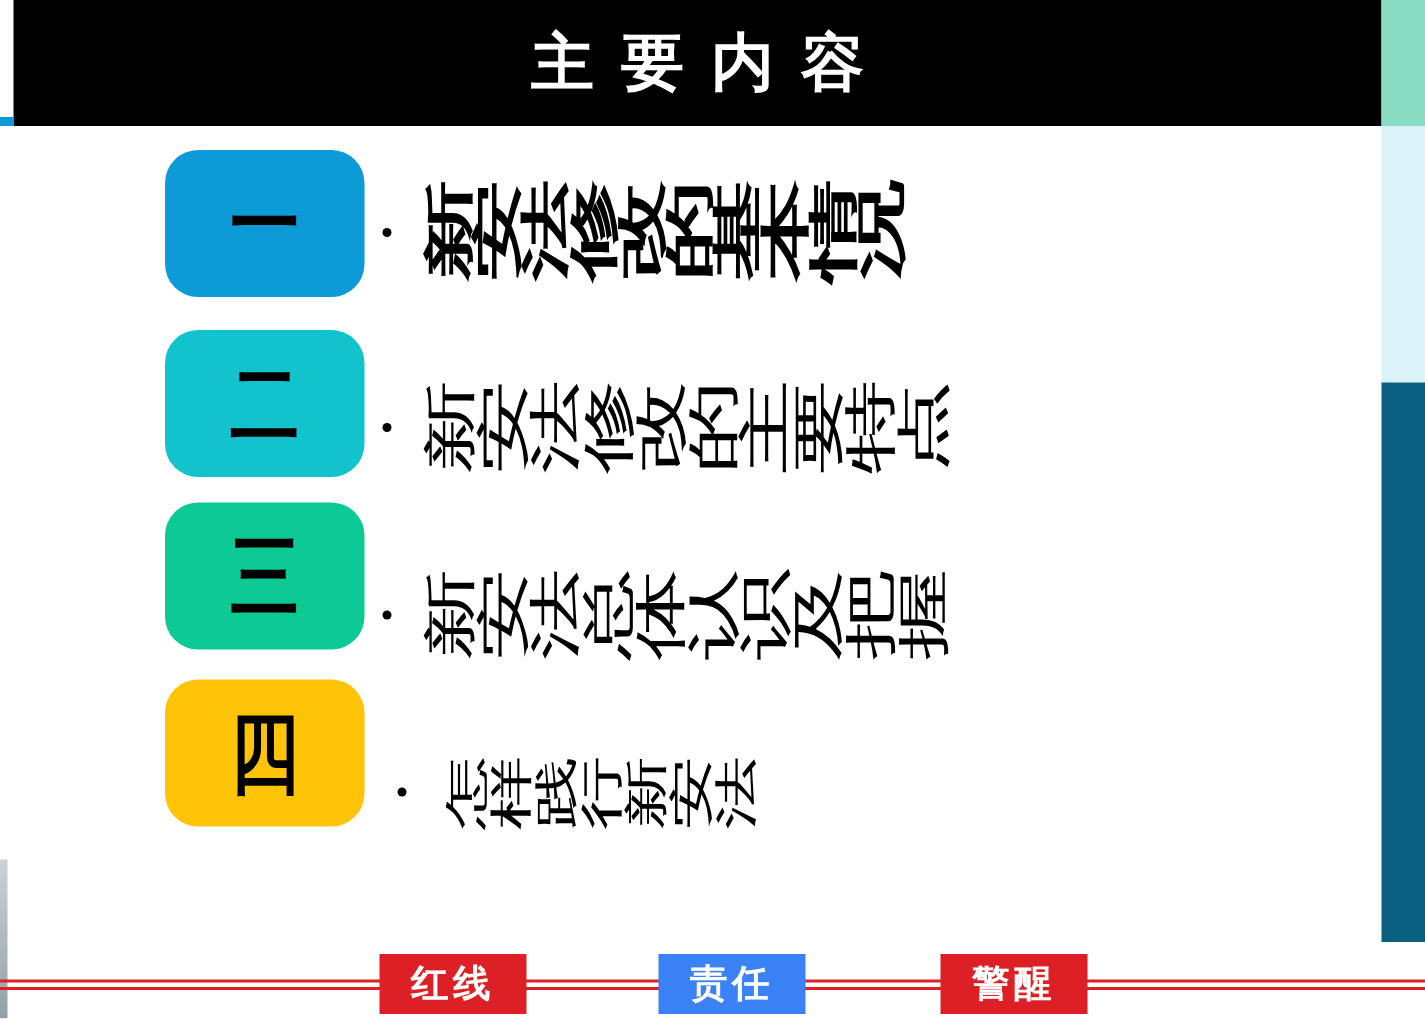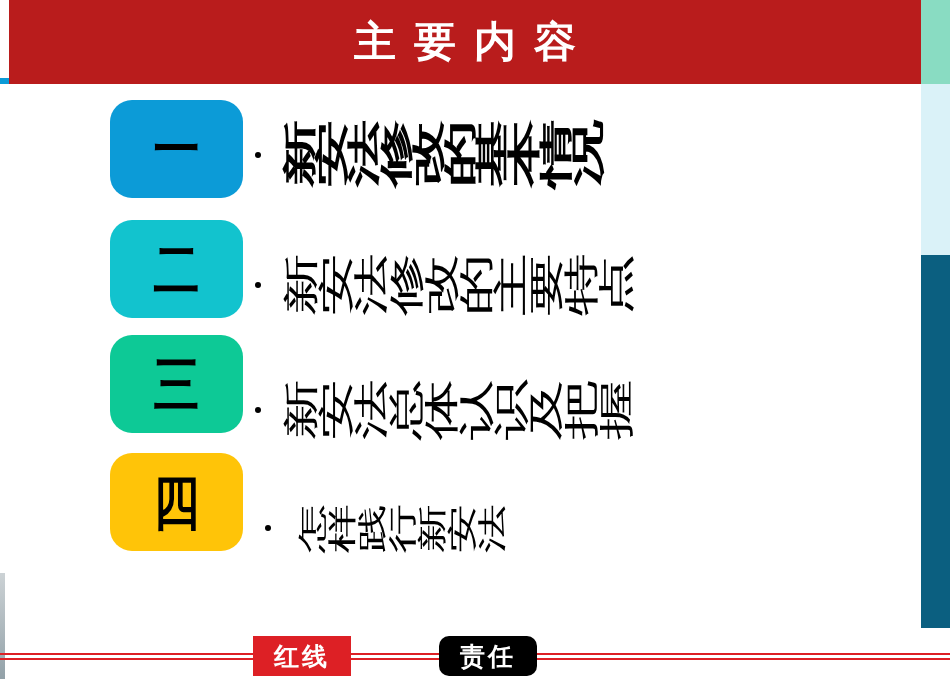--- a/index.html
+++ b/index.html
@@ -66,21 +66,21 @@
     position:absolute;top:636px;width:98px;height:40px;line-height:40px;
     text-align:center;color:#ffffff;font-size:25px;font-weight:bold;letter-spacing:3px;
   }
   .badge-0{left:253px;text-align:center;} .badge-1{left:439px;} .badge-2{left:627px;}
 </style>
 </head>
 <body>
 
 <div class="slide">
 
-  <div class="header-bar" style="background-color: #b91c1c;">
+  <div class="header-bar" style="background-color: #000000;">
     <div class="slide-title">主要内容</div>
   </div>
   <div class="header-underline" style="background-color: rgb(12, 155, 215);"></div>
 
   <div class="strip strip-mint" style="background-color: rgb(137, 220, 194);"></div>
   <div class="strip strip-lightblue" style="background-color: rgb(218, 242, 248);"></div>
   <div class="strip strip-darkteal" style="background-color: rgb(11, 95, 128);"></div>
 
   <div class="edge-artifact"></div>
 
@@ -109,15 +109,16 @@
     <span class="dot"></span>
     <span class="label"><span class="rchar">新</span><span class="rchar">安</span><span class="rchar">法</span><span class="rchar">总</span><span class="rchar">体</span><span class="rchar">认</span><span class="rchar">识</span><span class="rchar">及</span><span class="rchar">把</span><span class="rchar">握</span></span>
   </div>
   <div class="row row-3">
     <span class="dot"></span>
     <span class="label"><span class="rchar">怎</span><span class="rchar">样</span><span class="rchar">践</span><span class="rchar">行</span><span class="rchar">新</span><span class="rchar">安</span><span class="rchar">法</span></span>
   </div>
 
   <div class="red-rule"></div>
   <div class="badge badge-0" style="background-color: rgb(221, 32, 37);">红线</div>
-  <div class="badge badge-1" style="background-color: #000000; border-radius: 10px;">责任</div>
+  <div class="badge badge-1" style="background-color: #3b82f6;">责任</div>
+  <div class="badge badge-2" style="background-color: rgb(221, 32, 37);">警醒</div>
 
 </div>
 
 </body></html>

